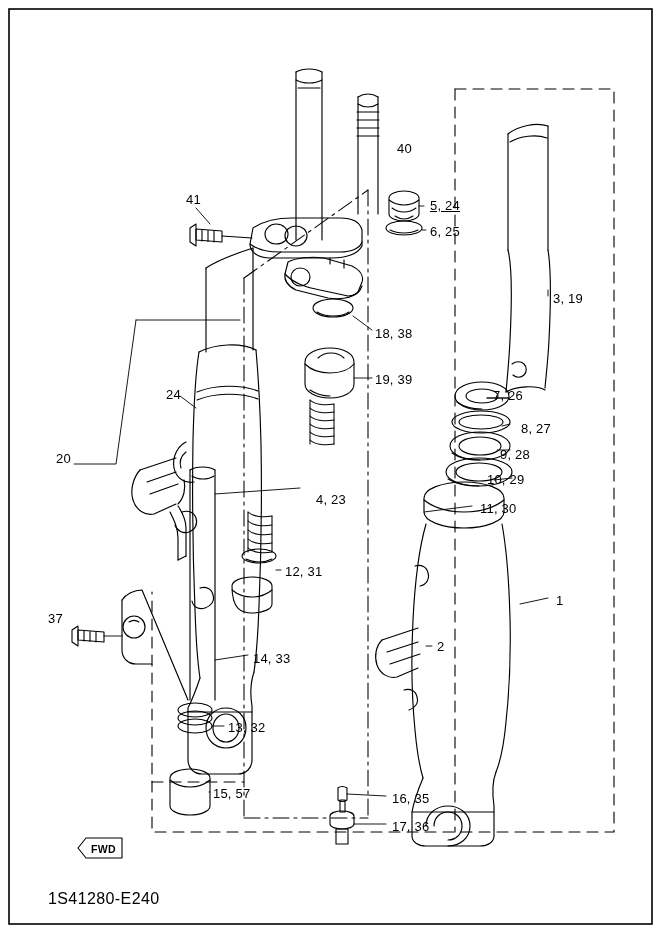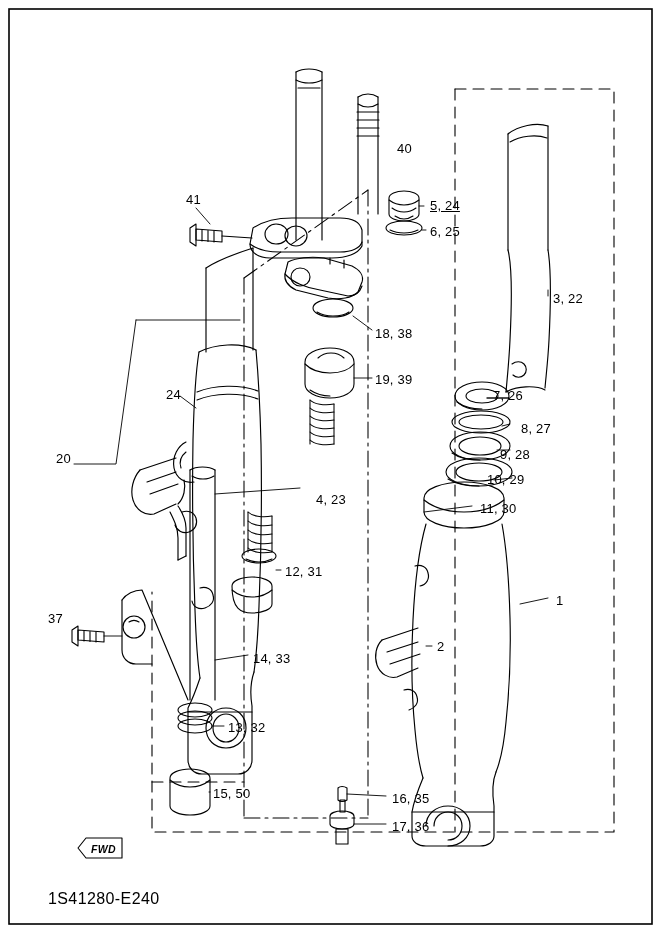--- a/index.html
+++ b/index.html
@@ -36,21 +36,20 @@
     white-space: nowrap;
     letter-spacing: 0.4px;
   }
   .fwd-label {
     position: absolute;
     font-family: "Liberation Sans", sans-serif;
     font-size: 10.5px;
     font-weight: bold;
     color: #000000;
     letter-spacing: 0.3px;
-    font-style: italic;
   }
   svg { display: block; }
 </style>
 </head>
 <body>
 
 <div id="sheet">
 
   <svg width="661" height="933" viewBox="0 0 661 933">
 
@@ -313,37 +312,37 @@
         <path d="M86 838 L122 838 L122 858 L86 858 L78 848 Z"></path>
       </g>
 
     </g>
   </svg>
 
   <div class="lbl" style="left:397px; top:141px;">40</div>
   <div class="lbl" style="left:186px; top:192px;">41</div>
   <div class="lbl" style="left:430px; top:198px;text-decoration:underline;">5, 24</div>
   <div class="lbl" style="left:430px; top:224px;">6, 25</div>
-  <div class="lbl" style="left:553px; top:291px;">3, 22</div>
+  <div class="lbl" style="left:553px; top:291px;">3, 19</div>
   <div class="lbl" style="left:375px; top:326px;">18, 38</div>
   <div class="lbl" style="left:375px; top:372px;">19, 39</div>
   <div class="lbl" style="left:166px; top:387px;">24</div>
   <div class="lbl" style="left:493px; top:388px;text-align:right;">7, 26</div>
   <div class="lbl" style="left:507px; top:421px;padding-left:14px;">8, 27</div>
   <div class="lbl" style="left:500px; top:447px;">9, 28</div>
   <div class="lbl" style="left:487px; top:472px;">10, 29</div>
   <div class="lbl" style="left:56px; top:451px;">20</div>
   <div class="lbl" style="left:316px; top:476px;margin-top:16px;">4, 23</div>
   <div class="lbl" style="left:480px; top:501px;">11, 30</div>
   <div class="lbl" style="left:285px; top:564px;">12, 31</div>
   <div class="lbl" style="left:556px; top:593px;">1</div>
   <div class="lbl" style="left:48px; top:611px;">37</div>
   <div class="lbl" style="left:437px; top:639px;">2</div>
   <div class="lbl" style="left:253px; top:651px;">14, 33</div>
   <div class="lbl" style="left:228px; top:720px;">13, 32</div>
-  <div class="lbl" style="left:213px; top:786px;">15, 50</div>
+  <div class="lbl" style="left:213px; top:786px;">15, 57</div>
   <div class="lbl" style="left:392px; top:791px;">16, 35</div>
   <div class="lbl" style="left:392px; top:819px;">17, 36</div>
 
   <div class="fwd-label" style="left:91px; top:843px;">FWD</div>
   <div class="partno" style="left:48px; top:890px;">1S41280-E240</div>
 
 </div>
 
 </body></html>

